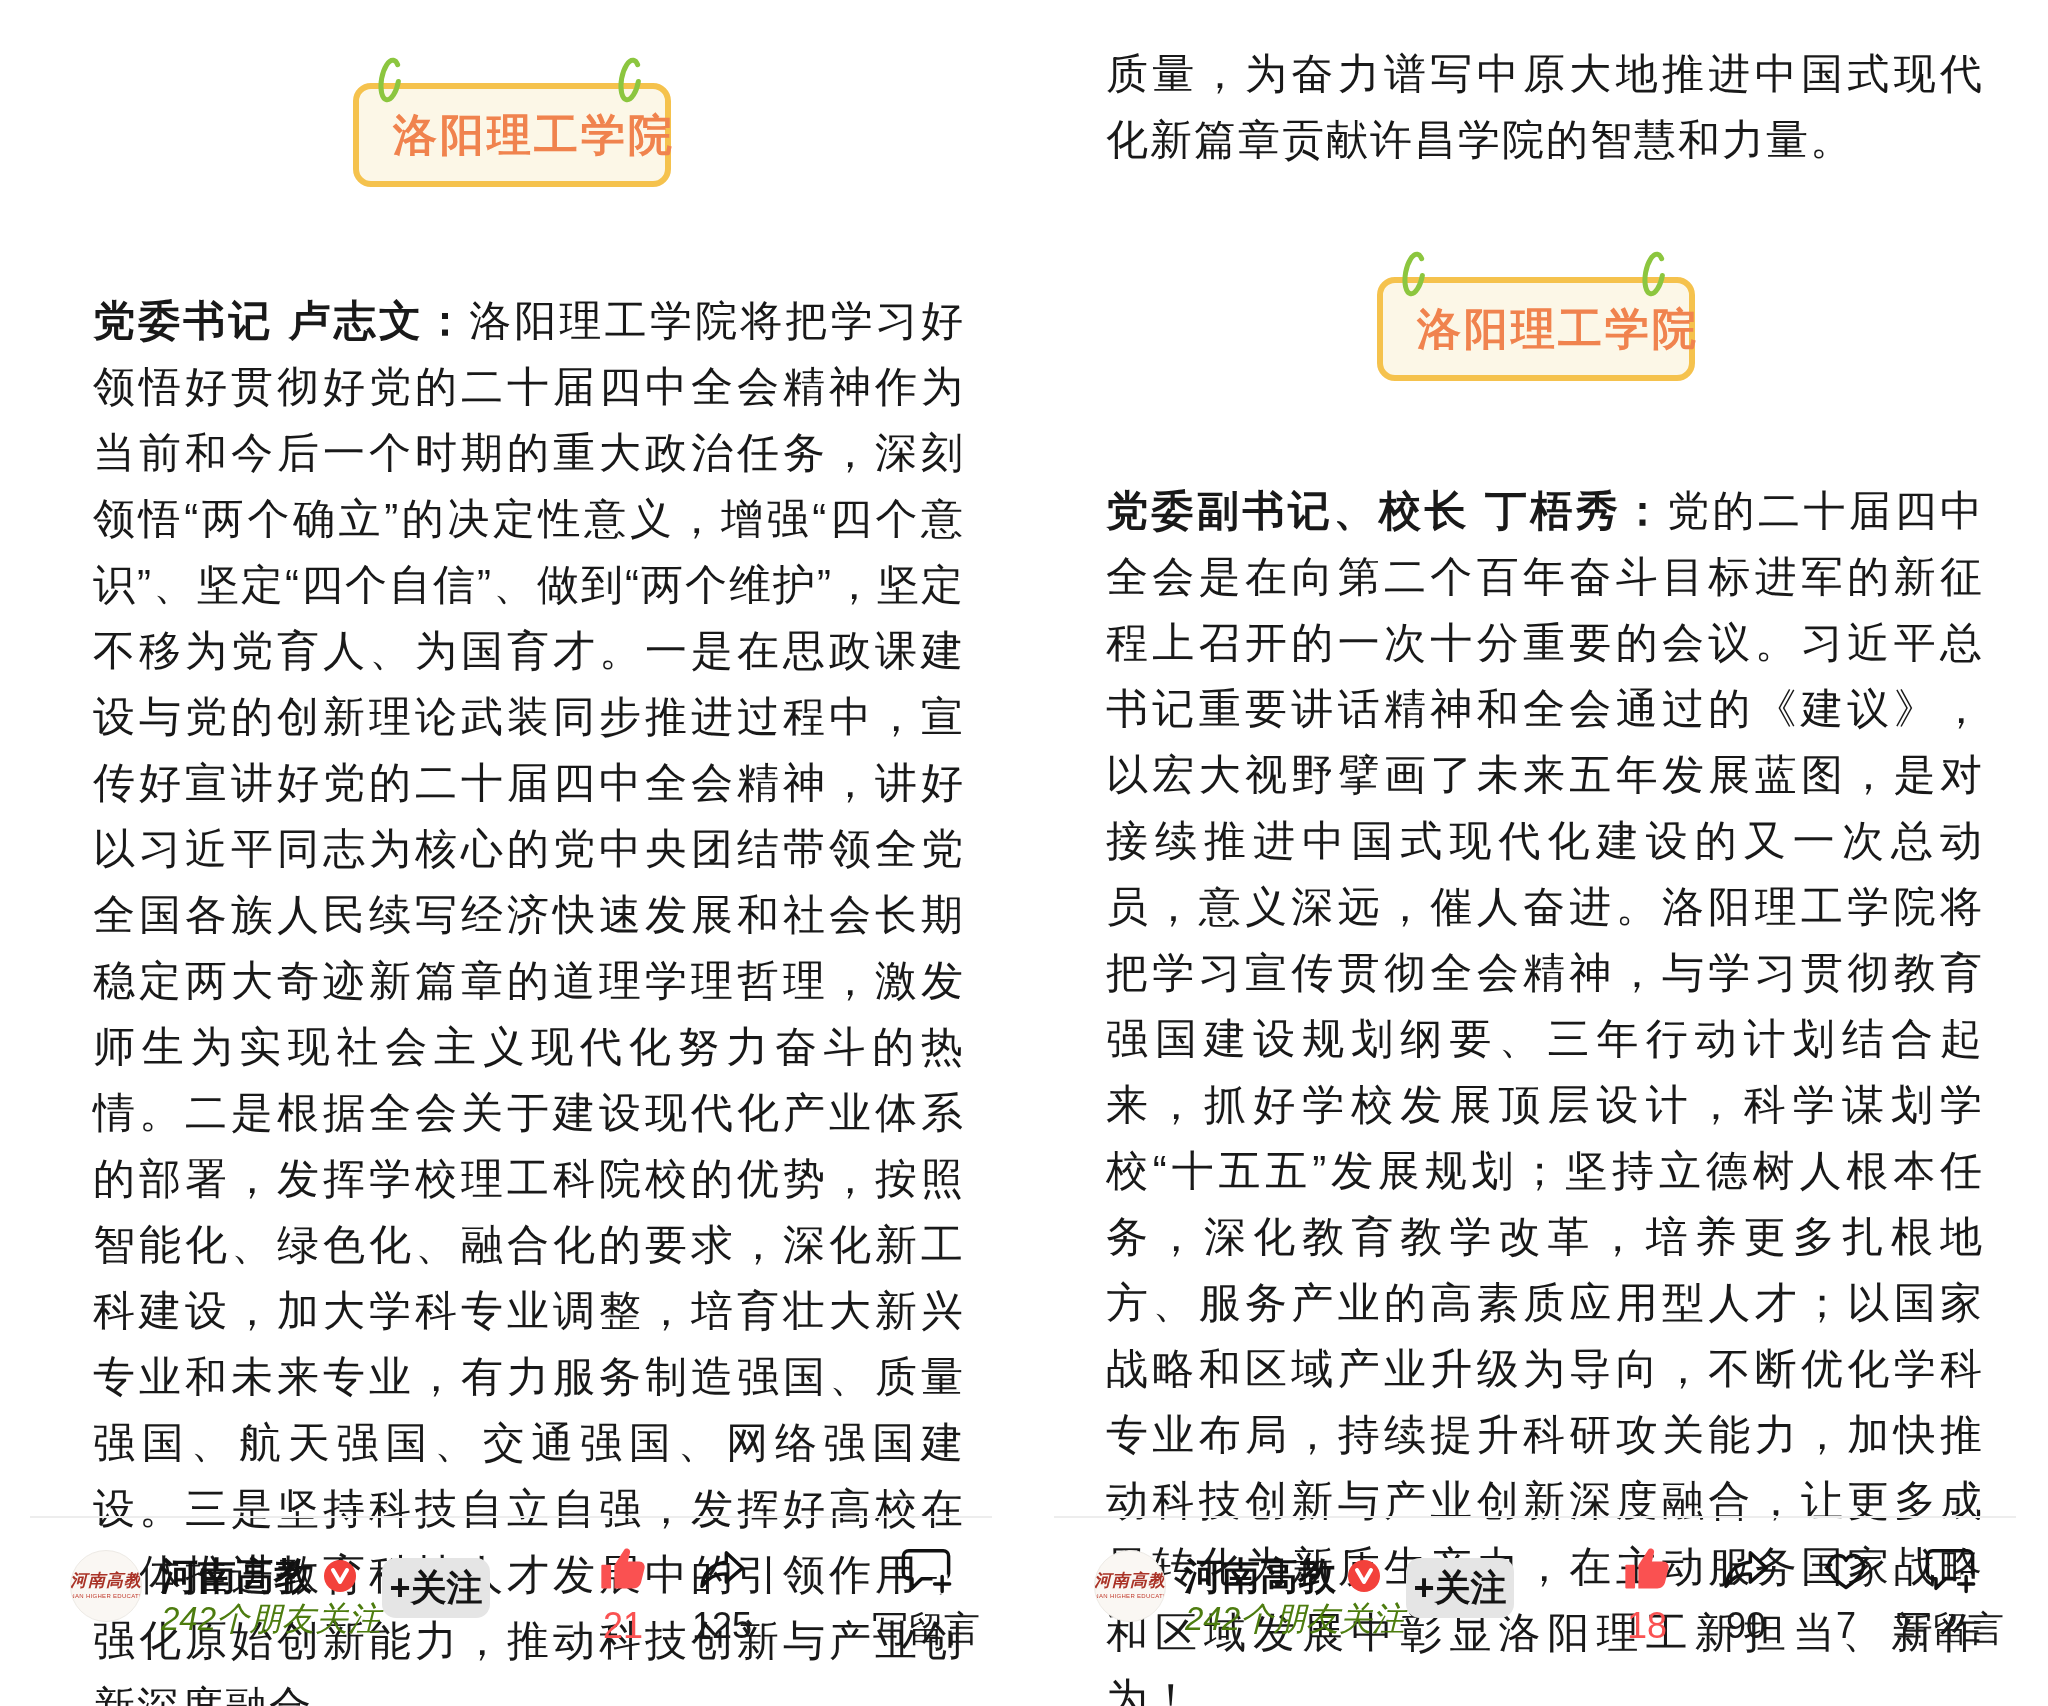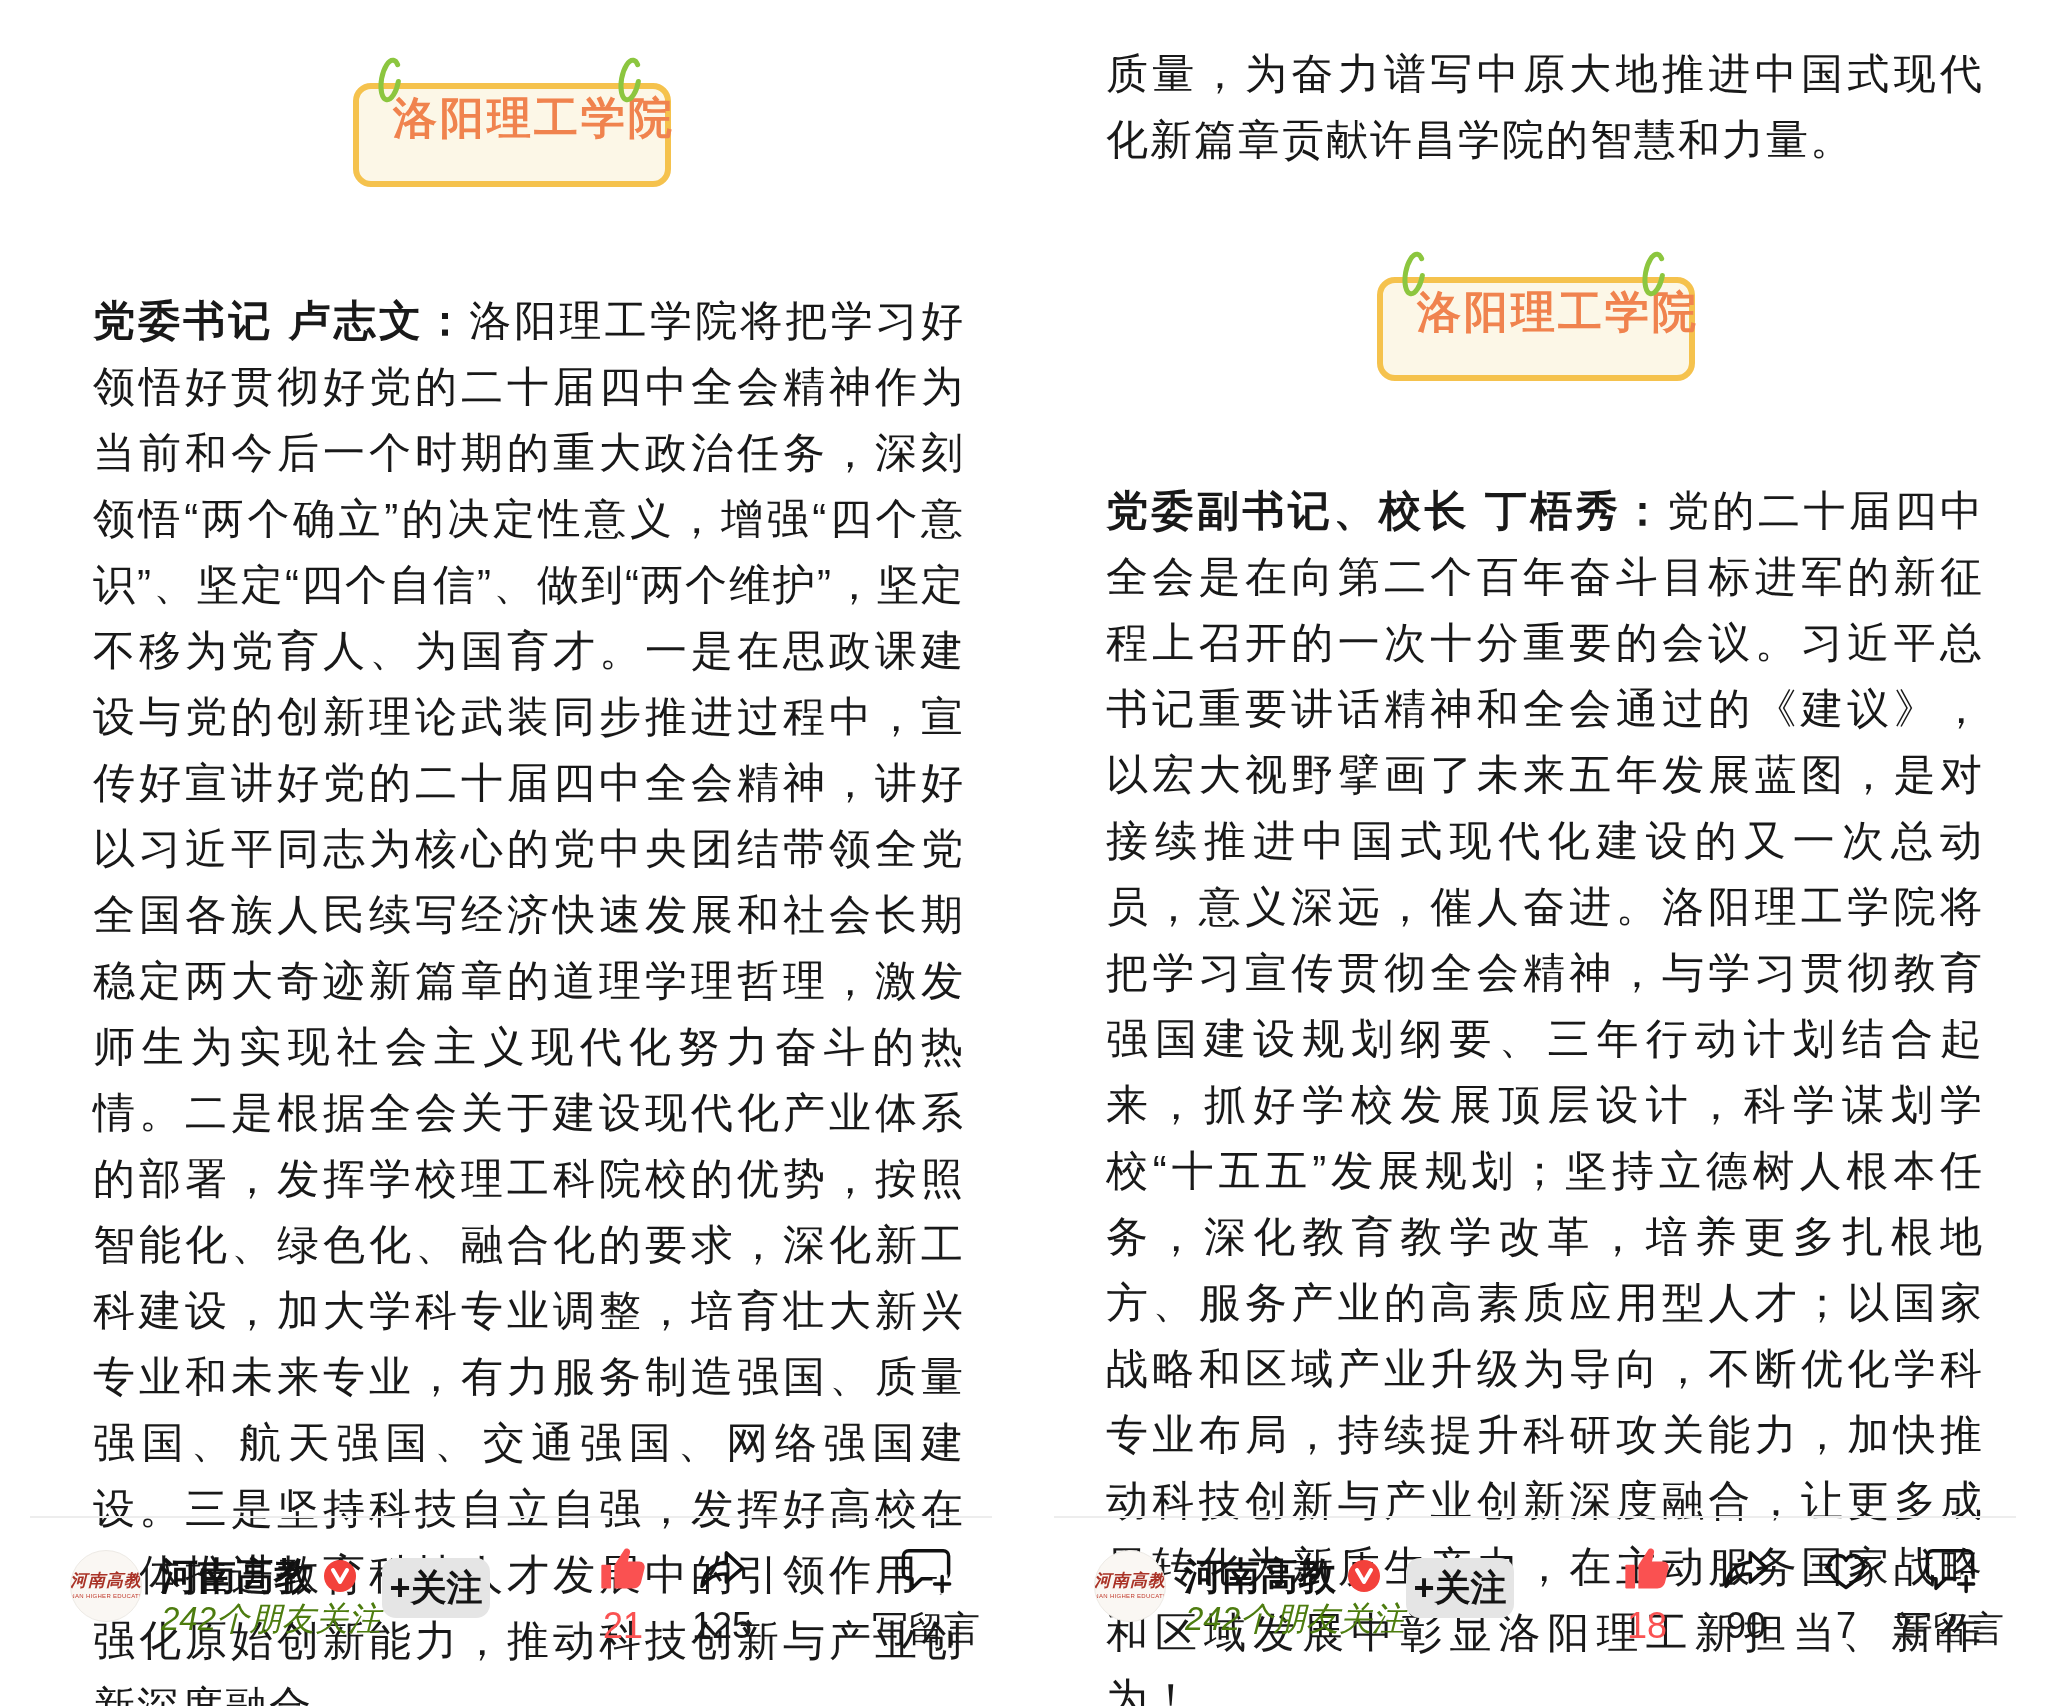--- a/index.html
+++ b/index.html
@@ -10,21 +10,21 @@
   }
   .panel{position:absolute;top:0;width:1024px;height:1706px;background:#fff;}
   .panel.pleft{left:0;}
   .panel.pright{left:1024px;}
 
   
   .badge{
     position:absolute;left:50%;transform:translateX(-50%);
     width:318px;height:104px;box-sizing:border-box;
     background:#FCF7E7;border:6px solid #F5C24D;border-radius:18px;
-    display:flex;align-items:flex-start;justify-content:center;padding-left:44px;
+    display:flex;align-items:center;justify-content:center;padding-left:44px;
   }
   .pleft .badge{top:83px;}
   .pright .badge{top:277px;}
   .badge-text{font-size:44px;font-weight:bold;color:#F0834E;letter-spacing:3px;white-space:nowrap;}
   .ring{position:absolute;top:-37px;}
   .ring.rl{left:16px;}
   .ring.rr{right:20px;}
 
   
   .body-text{

